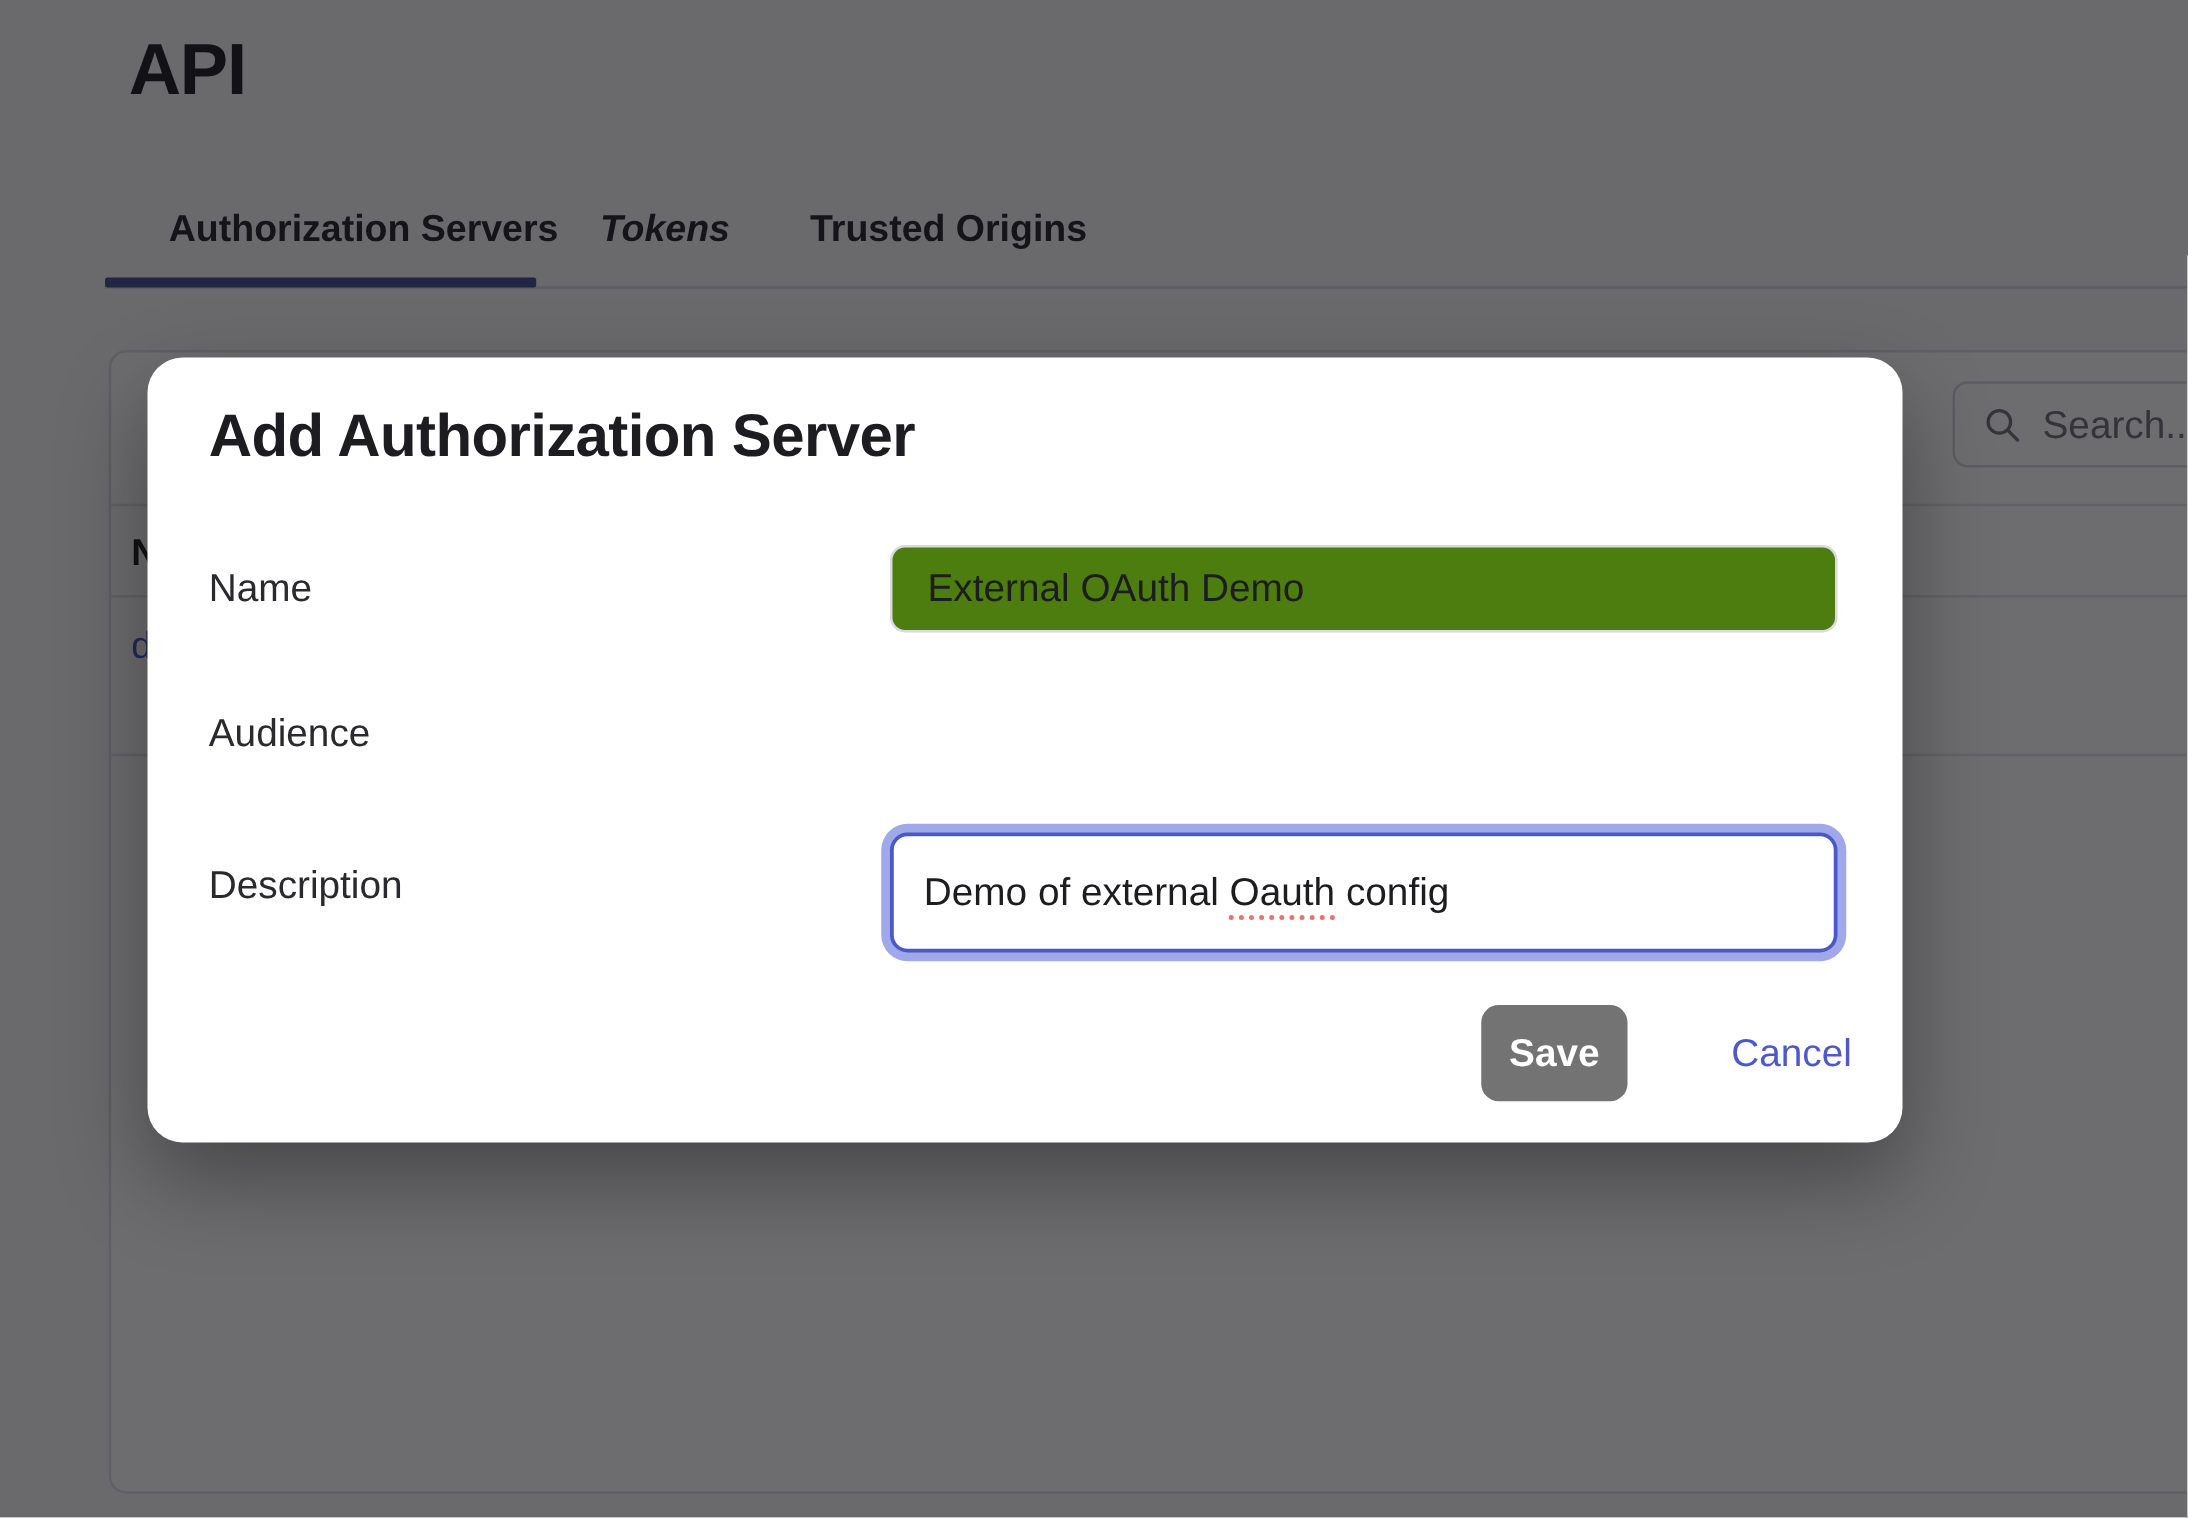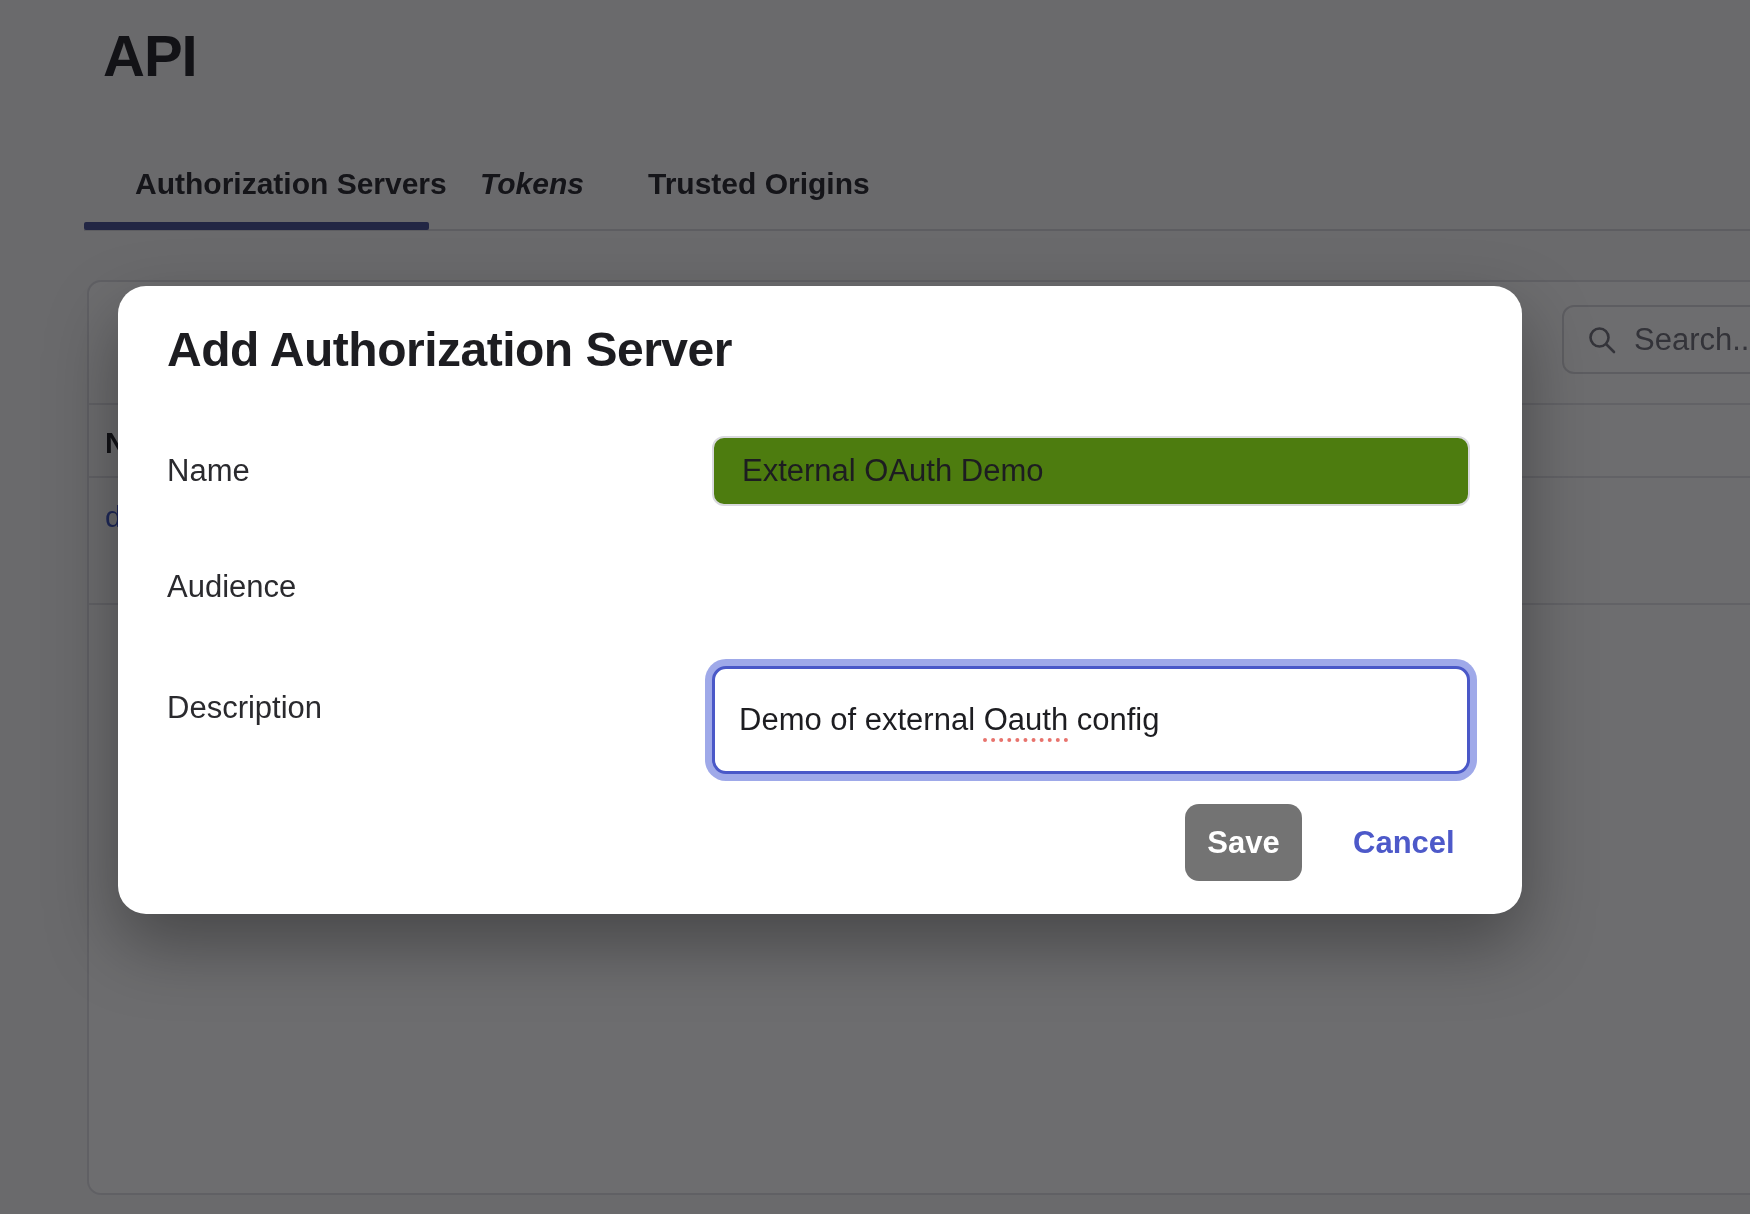--- a/index.html
+++ b/index.html
@@ -69,38 +69,38 @@
   .label-description{top:404px;}
   .text-input{
     position:absolute;left:594px;width:758px;height:70px;box-sizing:border-box;
     border:2px solid #d9d9de;border-radius:12px;background:#4d7c0f;outline:none;
     padding:0 20px 0 28px;font-family:"Liberation Sans",sans-serif;
     font-size:31px;color:#1d1d21;
   }
   .input-name{top:150px;}
   .input-audience{top:266px;}
   .desc-input{
-    position:absolute;left:594px;top:380px;width:758px;height:108px;box-sizing:border-box;
+    position:absolute;left:594px;top:380px;width:758px;height:96px;box-sizing:border-box;
     background:#fff;border:3px solid #4a58c8;border-radius:14px;
     box-shadow:0 0 0 7px #9fa9e9;
     display:flex;align-items:center;padding-left:24px;
     font-size:31px;color:#1d1d21;white-space:pre;cursor:text;
   }
   .misspelled{
     text-decoration:underline dotted #e8736d 3.5px;
     text-underline-offset:8px;
   }
   .save-btn{
     position:absolute;left:1067px;top:518px;width:117px;height:77px;
     background:#737373;border:none;border-radius:14px;cursor:pointer;
     font-family:"Liberation Sans",sans-serif;font-size:31px;font-weight:700;color:#ffffff;
   }
   .cancel-btn{
-    position:absolute;left:1235px;top:518px;height:77px;line-height:77px;
-    font-size:31px;font-weight:700;color:#4d59c9;text-decoration:none;cursor:pointer;white-space:nowrap;
+    position:absolute;left:1267px;top:518px;height:77px;line-height:77px;
+    font-size:31px;font-weight:400;color:#4d59c9;text-decoration:none;cursor:pointer;white-space:nowrap;
   }
 </style>
 </head>
 <body>
 
 <div class="stage">
 
   <div>
     <h1 class="page-title">API</h1>
 

